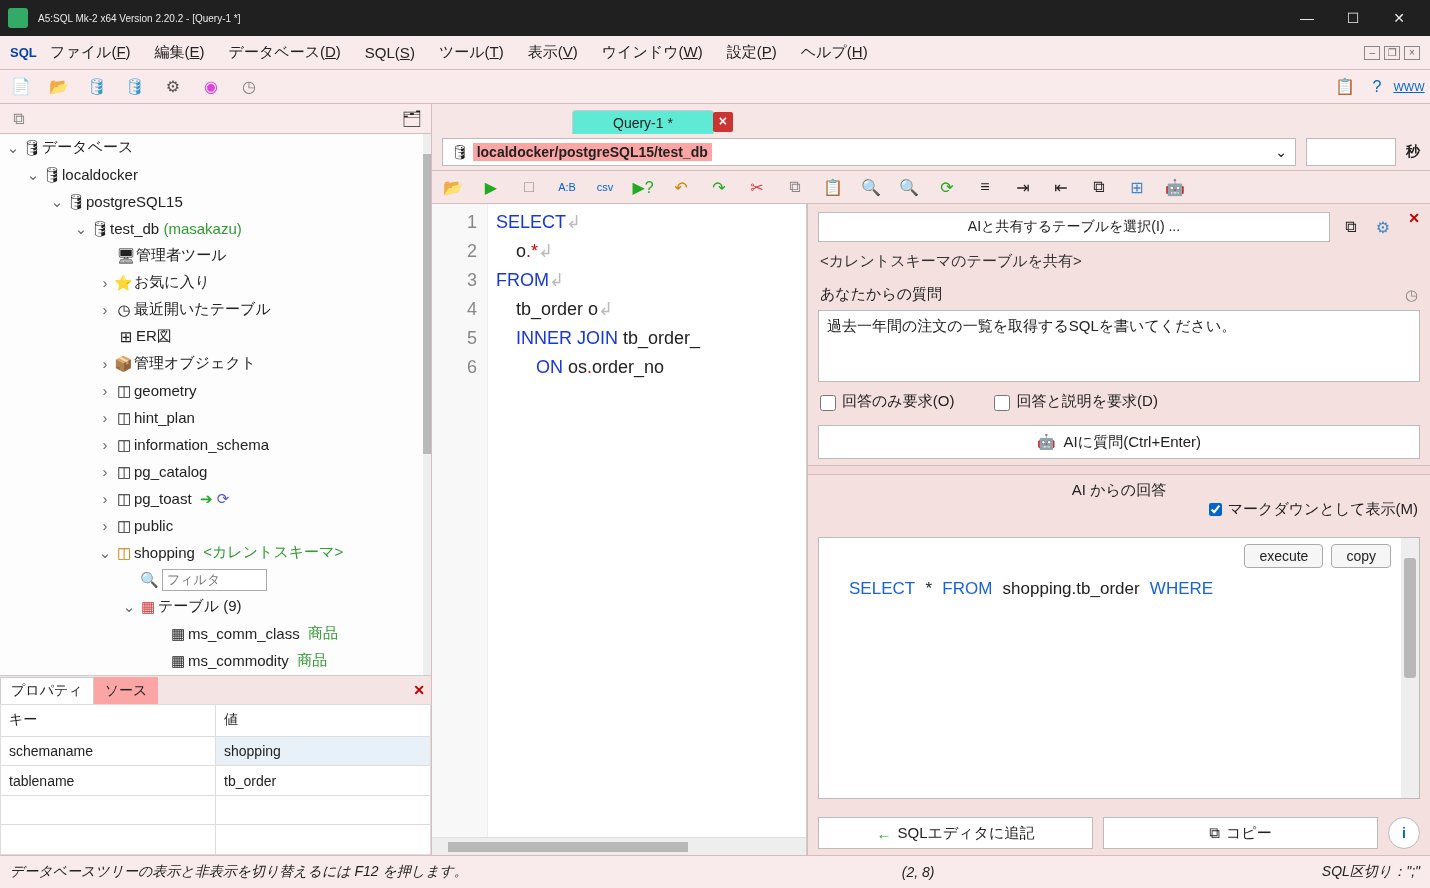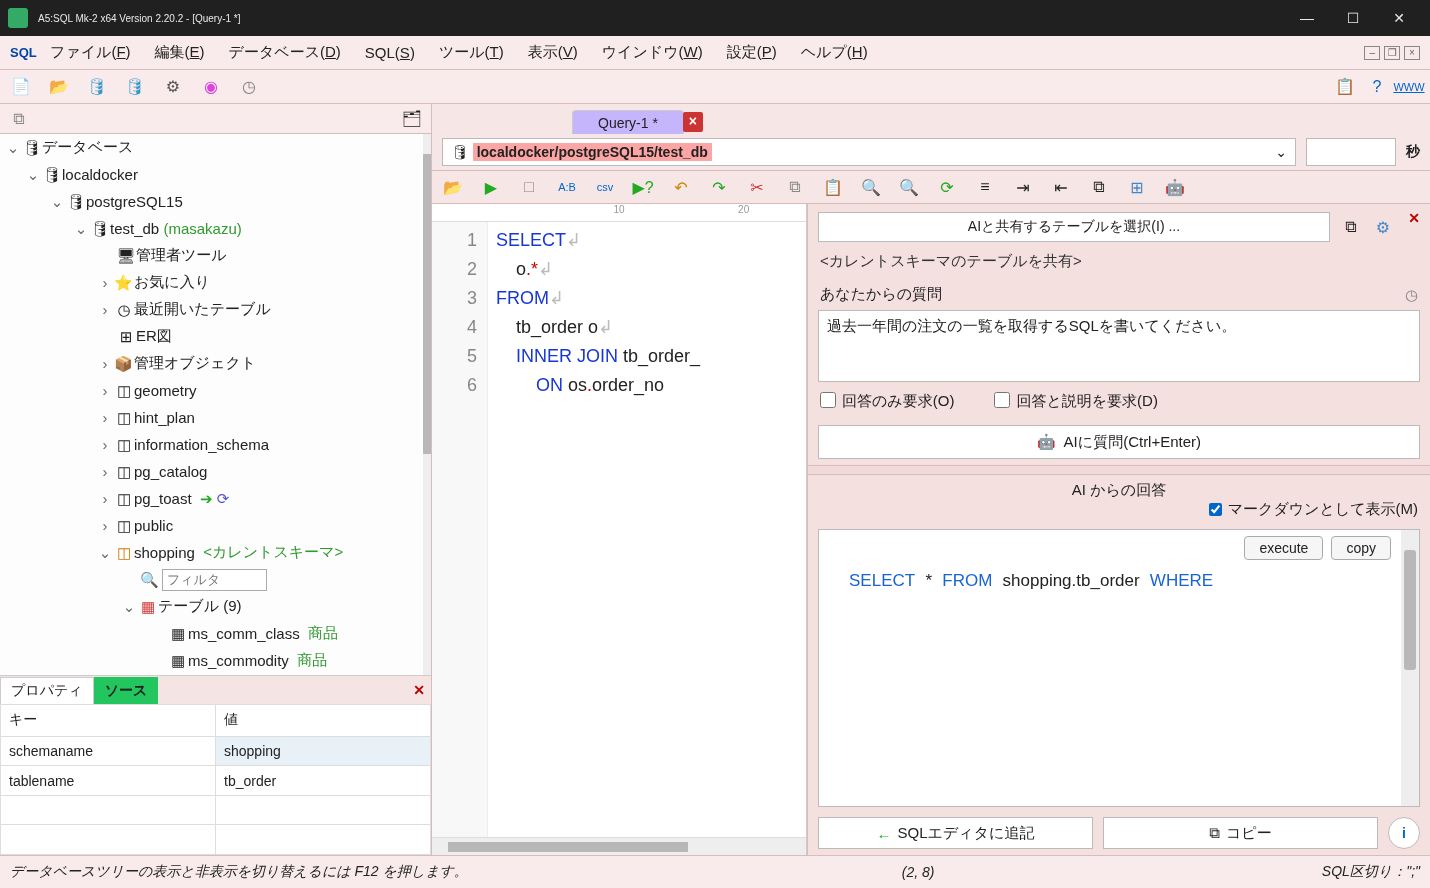--- a/index.html
+++ b/index.html
@@ -23,28 +23,28 @@
 .tree .row { display:flex; align-items:center; height:27px; white-space:nowrap; padding-left:4px;}
 .tree .tw { width:18px; color:#666;text-align:center;}
 .tree .ic { width:20px; text-align:center;}
 .tree .gr { color:#2f9a2f;}
 .tree .sc { display:flex;flex-direction:column;width:8px;background:#eee;position:absolute;right:0;top:0;bottom:0;}
 .tree .sc .th{background:#b8b8b8;width:8px;height:300px;margin-top:20px;}
 .filterbox{border:1px solid #aaa;width:105px;height:22px;font-size:13px;padding:0 4px;margin-left:2px;}
 .proppanel { height:180px; border-top:1px solid #ccc; background:#fff; display:flex;flex-direction:column;}
 .proptabs { display:flex; background:#f4e4e4; height:28px; align-items:center;}
 .ptab{padding:4px 10px;border:1px solid #ccc;border-bottom:none;background:#fff;font-size:14px;}
-.ptab.inact{background:#22c55e;border-color:transparent;font-weight:bold;}
+.ptab.inact{background:#fca5a5;border-color:transparent;}
 .propclose{margin-left:auto;margin-right:6px;color:#b00;font-weight:bold;}
 .ptable{flex:1;border-collapse:collapse;font-size:14px;width:100%;}
 .ptable td,.ptable th{border:1px solid #ddd;padding:4px 8px;text-align:left;font-weight:normal;}
 .ptable tr.sel td:nth-child(2){background:#e8f0f8;}
 .rightcol { flex:1; display:flex; flex-direction:column; background:#f7e6e6;}
 .tabbar { height:30px; display:flex; align-items:center; padding:6px 0 0 140px; background:#f7e6e6;}
-.tabbar .tab { background:#c4b5fd;border:1px solid #ccc;border-bottom:none;padding:4px 25px;font-size:14px;border-radius:4px 4px 0 0;}
+.tabbar .tab { background:#5eead4;border:1px solid #ccc;border-bottom:none;padding:4px 40px;font-size:14px;border-radius:4px 4px 0 0;}
 .tabbar .tabx { width:20px;height:20px;background:#c33;color:#fff;text-align:center;line-height:18px;font-weight:bold;margin-left:-1px;border-radius:2px;}
 .connrow { height:36px; display:flex; align-items:center; padding:4px 10px; gap:10px; background:#f7e6e6;}
 .connsel { flex:1; height:28px; border:1px solid #bbb; background:#fff; display:flex;align-items:center;padding:0 8px;}
 .connsel .hl{background:#fca5a5;padding:1px 4px;font-weight:bold;}
 .secinput{width:90px;height:28px;border:1px solid #bbb;background:#fff;}
 .etoolbar{height:34px;border-top:1px solid #d7bcbc;border-bottom:1px solid #d7bcbc;background:#f7e6e6;display:flex;align-items:center;padding:0 10px;gap:16px;}
 .editzone{flex:1;display:flex;min-height:0;}
 .editor{width:375px;background:#fff;border-right:1px solid #ccc;display:flex;flex-direction:column;}
 .ruler{height:18px;border-bottom:1px solid #ddd;font-size:10px;color:#999;display:flex;}
 .ruler span{flex:1;text-align:center;}
@@ -55,27 +55,27 @@
 .kw{color:#1838d6;}.op{color:#c00;}.hscroll{height:18px;background:#eee;border-top:1px solid #ddd;display:flex;}
 .hscroll .th{background:#b8b8b8;height:10px;margin:4px 0 0 16px;width:240px;}
 .aipanel{flex:1;display:flex;flex-direction:column;background:#f5e0e0;border-left:1px solid #d7bcbc;min-width:0;}
 .aihdr{padding:8px 10px;display:flex;align-items:center;gap:10px;}
 .aihdr .btn{flex:1;background:#fff;border:1px solid #bbb;height:30px;display:flex;align-items:center;justify-content:center;font-size:14px;}
 .sharenote{padding:2px 12px 10px;font-size:15px;color:#333;}
 .qlabel{display:flex;align-items:center;padding:4px 12px;font-size:15px;}
 .qlabel .clk{margin-left:auto;color:#888;}
 .qtext{margin:2px 10px;background:#fff;border:1px solid #bbb;height:72px;padding:6px 8px;font-size:15px;}
 .ckrow{display:flex;padding:8px 12px;gap:40px;font-size:15px;}
-.ckrow label{display:flex;align-items:flex-start;gap:6px;}
+.ckrow label{display:flex;align-items:flex-end;gap:6px;}
 .ckrow input{width:16px;height:16px;}
 .askbtn{margin:6px 10px;background:#fff;border:1px solid #bbb;height:34px;display:flex;align-items:center;justify-content:center;gap:8px;font-size:15px;}
 .divider{height:10px;border-top:1px solid #d7bcbc;border-bottom:1px solid #d7bcbc;background:#f2dada;}
 .anshdr{display:flex;align-items:center;padding:6px 12px;font-size:15px;flex-direction:column;}
 .anshdr label{margin-left:auto;display:flex;align-items:center;gap:6px;}
-.ansbox{margin:4px 10px;background:#fff;border:1px solid #bbb;flex:1;display:flex;flex-direction:column;min-height:0;position:relative;}
+.ansbox{margin:12px 10px;background:#fff;border:1px solid #bbb;flex:1;display:flex;flex-direction:column;min-height:0;position:relative;}
 .ansbtns{display:flex;justify-content:flex-end;gap:8px;padding:6px 28px 0 0;}
 .ansbtns .b{border:1px solid #aaa;background:#f6f6f6;padding:3px 14px;border-radius:4px;font-size:14px;}
 .anscode{flex:1;overflow:auto;font-family:Consolas,monospace;font-size:17px;padding:6px 30px;line-height:28px;}
 .anscode .kw{color:#1863d6;}
 .vscroll{position:absolute;right:0;top:0;bottom:0;width:18px;background:#eee;}
 .vscroll .th{background:#b8b8b8;width:12px;margin:20px auto 0;height:120px;border-radius:3px;}
 .footbtns{display:flex;gap:10px;padding:6px 10px;}
 .footbtns .fb{flex:1;background:#fff;border:1px solid #bbb;height:32px;display:flex;align-items:center;justify-content:center;gap:6px;font-size:15px;}
 .infobtn{width:32px;height:32px;border:1px solid #bbb;background:#fff;color:#06c;border-radius:16px;display:flex;align-items:center;justify-content:center;font-weight:bold;}
 .statusbar{height:16px;background:#f9ebeb;border-top:1px solid #d7bcbc;display:flex;align-items:center;font-size:14px;padding:16px 10px;font-style:italic;}
@@ -281,25 +281,20 @@
       <span class="ticon">≡</span>
       <span class="ticon">⇥</span>
       <span class="ticon">⇤</span>
       <span class="ticon">⧉</span>
       <span class="ticon" style="color:#48c">⊞</span>
       <span class="ticon" style="color:#48c">🤖</span>
     </div>
 
     <div class="editzone">
       <div class="editor">
-        <div class="ruler">
-            <span></span>
-            <span>10</span>
-            <span>20</span>
-          </div>
         <div class="codearea">
           <div class="gutter">
             <div>1</div>
               <div>2</div>
               <div>3</div>
               <div>4</div>
               <div>5</div>
               <div>6</div>
           </div>
           <div class="code"><span class="kw">SELECT</span><span style="color:#bbb">↲</span>

